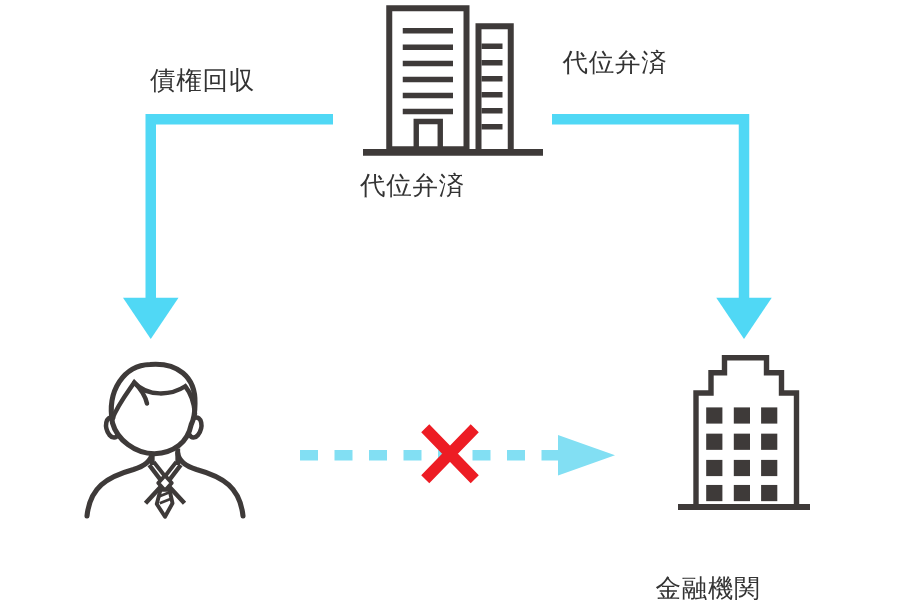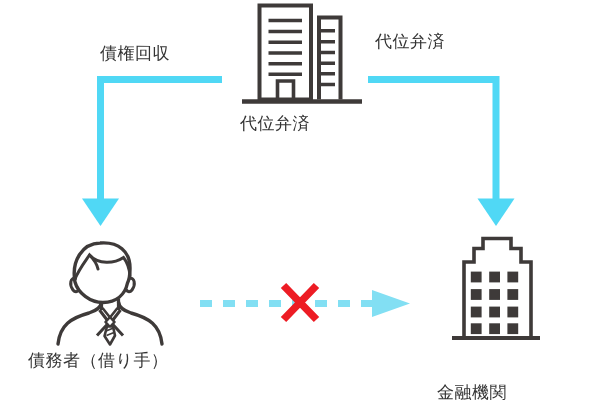--- a/index.html
+++ b/index.html
@@ -81,21 +81,20 @@
     <path class="st" stroke-width="3" stroke-linejoin="round" d="M51.5 74 L61 86.5 L49 99.5 M72.5 74 L63 86.5 L75 99.5"></path>
     <path class="st" stroke-width="2.6" d="M54.5 72 L62 81.5 L69.5 72"></path>
     <path class="wh" stroke-width="2.6" stroke-linejoin="round" d="M62 81 L66.5 86 L62 91 L57.5 86 Z"></path>
     <path class="wh" stroke-width="2.6" stroke-linejoin="round" d="M59 90.5 L56.5 100 L62 108.5 L67 99.5 L65 90.5 Z"></path>
     <path class="st" stroke-width="1.8" d="M58 95 L65.5 92 M58.5 99.5 L66 96.5"></path>
     <path class="wh" stroke-width="3.4" stroke-linejoin="round" d="M27 46 C23 24 35 7.5 52 7 C70 5.5 82.5 15 82 33 C82 39 81 44 79.5 47 C77 59 68 66 55 66.5 C42 66.5 30 57 27 46 Z"></path>
     <path class="st" stroke-width="3" stroke-linecap="round" d="M26.5 44 C30.5 34 36 27 41.5 19 C50.5 29 66.5 27.5 75.5 21.5 C79.5 26.5 81.5 33 82 40"></path>
     <path class="st" stroke-width="3" stroke-linecap="round" d="M41.5 19 C46.5 24 49 28.5 50 33"></path>
     <path class="st" stroke-width="3" stroke-linecap="round" d="M27.5 42.5 C22.5 41 21 48.5 25 54 C27 56.5 29.5 56 30.5 54 M81.5 42.5 C86.5 41 88 48.5 84 54 C82 56.5 79.5 56 78.5 54"></path>
   </svg>
-  <div class="lbl" id="lbl-borrower">債務者（借り手）</div>
 
   <svg id="icon-bank" class="icon" width="92" height="104" viewBox="0 0 92 104">
     <path class="wh" stroke-width="3.6" stroke-linejoin="miter" d="M14 100 V26 H24 V12.5 H33 V2.5 H61 V12.5 H71 V26 H81 V100"></path>
     <g class="fl">
       <rect x="20.8" y="35.6" width="10.8" height="10.8"></rect>
       <rect x="39.2" y="35.6" width="10.8" height="10.8"></rect>
       <rect x="57.4" y="35.6" width="10.8" height="10.8"></rect>
       <rect x="20.8" y="53.1" width="10.8" height="10.8"></rect>
       <rect x="39.2" y="53.1" width="10.8" height="10.8"></rect>
       <rect x="57.4" y="53.1" width="10.8" height="10.8"></rect>

